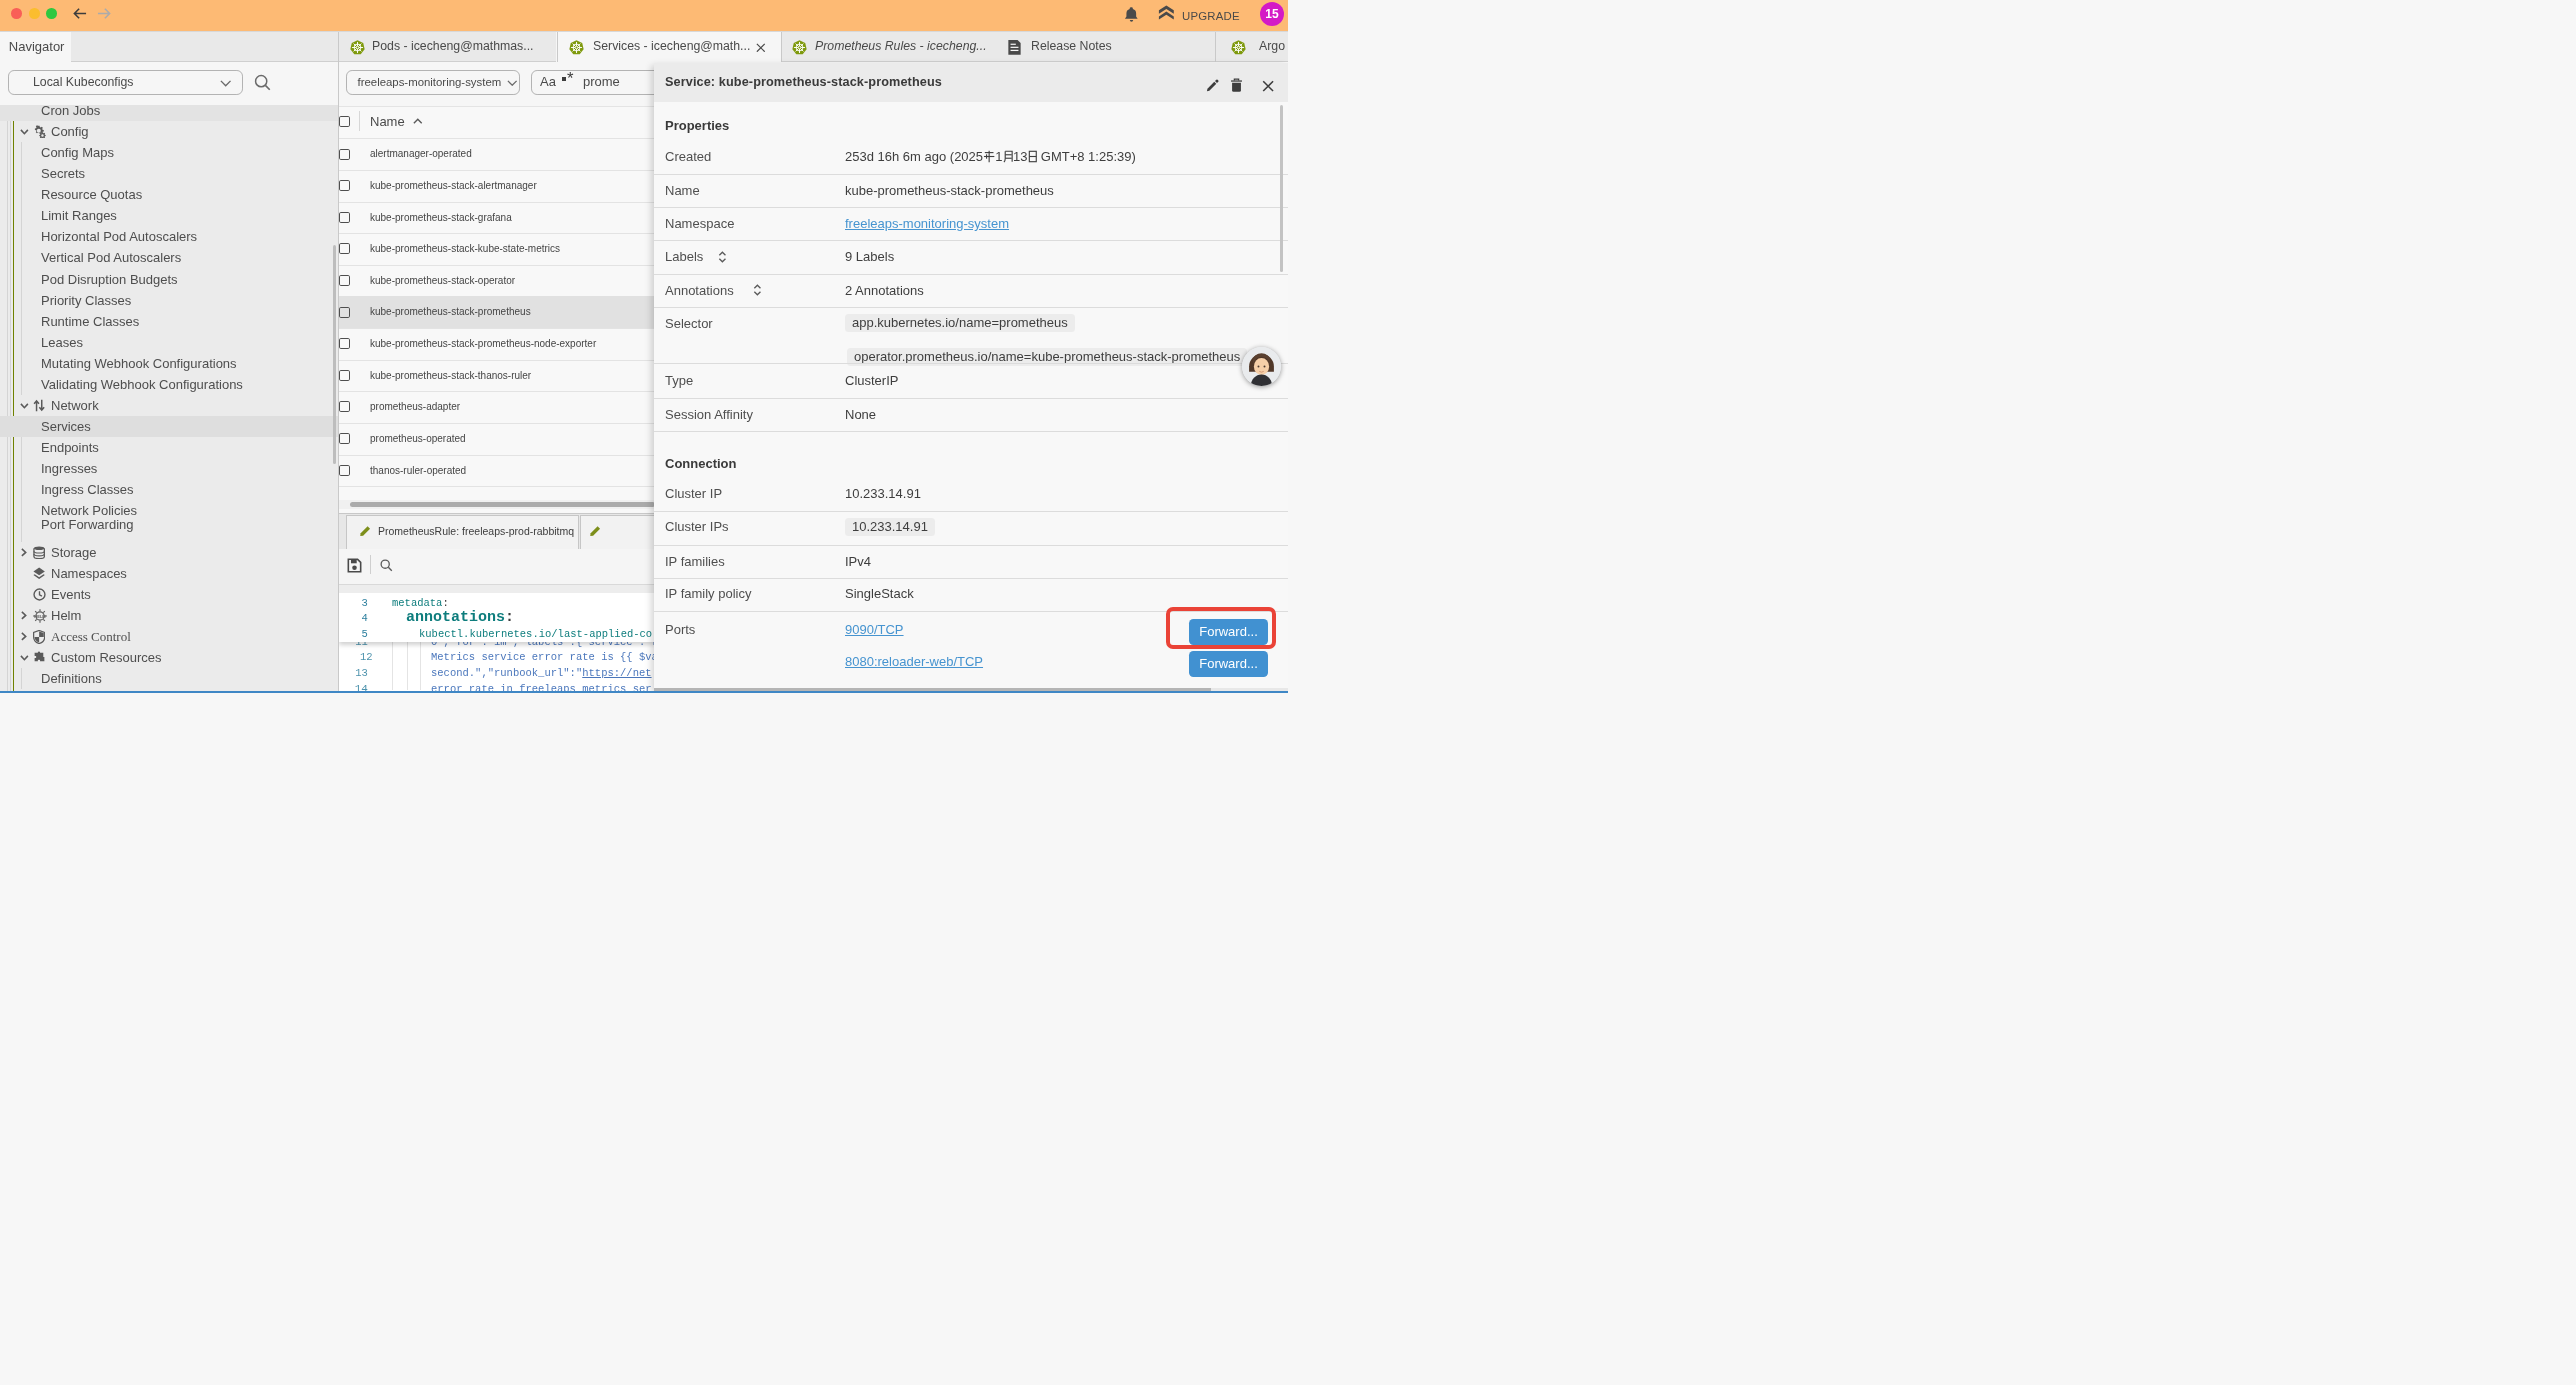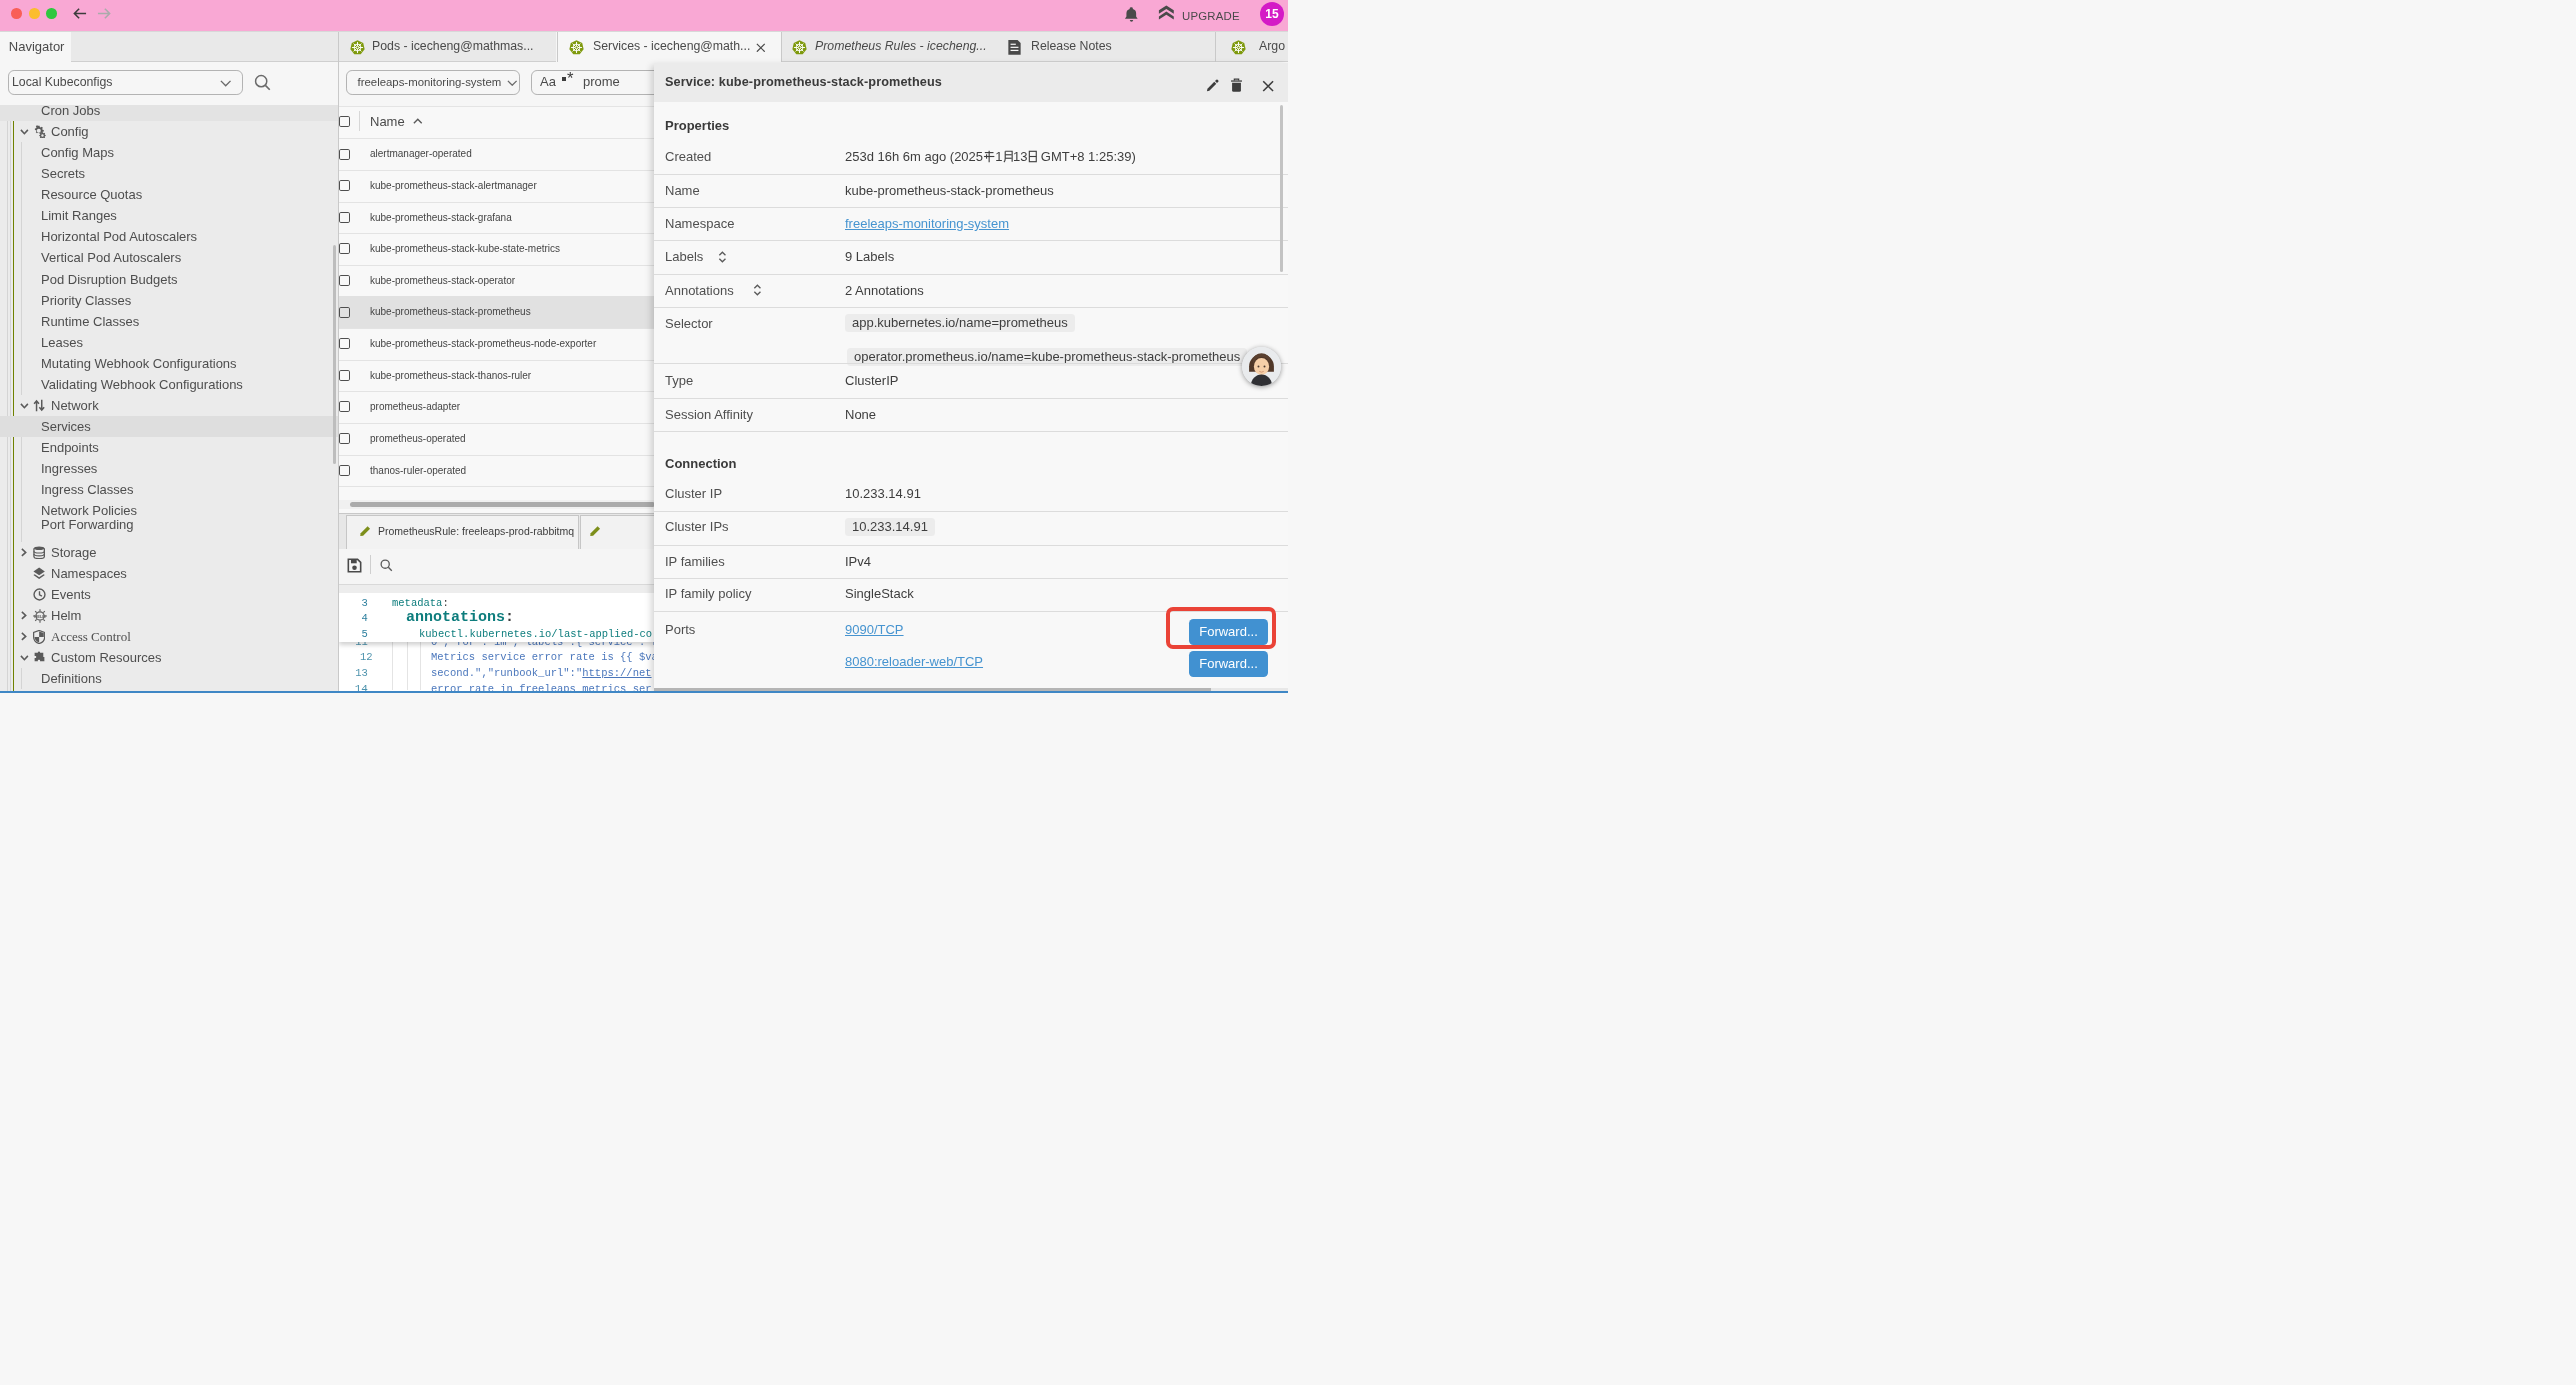--- a/index.html
+++ b/index.html
@@ -1,20 +1,20 @@
 <!DOCTYPE html>
 <html style="font-size:14px"><head>
 <meta charset="utf-8">
 <style>
 * { margin:0; padding:0; box-sizing:border-box; }
 html,body { width:1288px; height:693px; overflow:hidden; }
 body { font-family:"Liberation Sans",sans-serif; background:#f7f7f7; position:relative; color:#4a4a4a; }
 .abs { position:absolute; }
 
-#topbar { left:0; top:0; width:1288px; height:32px; background:#f9a8d4; border-bottom:0.9px solid #d8d8d8; z-index:3; }
+#topbar { left:0; top:0; width:1288px; height:32px; background:#fdba74; border-bottom:0.9px solid #d8d8d8; z-index:3; }
 .tl { border-radius:50%; width:10.5px; height:10.5px; top:8px; }
 
 #tabband { left:0; top:32px; width:1288px; height:30px; background:#f6f6f6; z-index:2; }
 .tb-gray { background:#e9e9e9; border-bottom:0.9px solid #cfcfcf; }
 .tab { top:0; height:30px; line-height:29px; font-size:12.3px; color:#4a4a4a; white-space:nowrap; overflow:hidden; }
 .tab.inactive { background:#e9e9e9; border-bottom:0.9px solid #cfcfcf; }
 .tab.active { background:#f6f6f6; }
 .tabsep { top:0; width:0.9px; height:30px; background:#c9c9c9; }
 
 #sidebar { left:0; top:62px; width:338px; height:630px; background:#f6f6f6; z-index:1; }
@@ -134,21 +134,21 @@
   <div class="abs tabsep" style="left:1215px;"></div>
   <div class="abs tab inactive" style="left:1216px;width:72px;">
     <svg class="icon k8s" style="left:15.3px;top:7.5px;" width="15" height="15" viewBox="0 0 17 17">
         <use href="#k8s"></use>
       </svg>
     <span style="position:absolute;left:43px;">Argo Se</span>
   </div>
 </div>
 
 <div id="sidebar" class="abs">
-  <div class="selbox abs" style="left:8px;top:8.3px;width:235px;height:24.6px;line-height:23px;padding-left:3px;">Local Kubeconfigs</div>
+  <div class="selbox abs" style="left:8px;top:8.3px;width:235px;height:24.6px;line-height:23px;padding-left:24px;">Local Kubeconfigs</div>
   <svg class="icon" style="left:220px;top:18.4px;" width="11.4" height="7" viewBox="0 0 13 8">
       <path d="M1 1 L6.5 6.5 L12 1" stroke="#6a6a6a" stroke-width="1.6" fill="none"></path>
     </svg>
   <svg class="icon" style="left:254px;top:12.3px;" width="17.5" height="17.5" viewBox="0 0 20 20">
       <circle cx="8.2" cy="8.2" r="6.4" stroke="#6a6a6a" stroke-width="1.7" fill="none"></circle>
       <path d="M13 13 L18 18" stroke="#6a6a6a" stroke-width="1.9"></path>
     </svg>
   <div id="tree" class="abs">
       <div class="vline" style="left:6.6px;top:0;height:587px;"></div>
 <div class="vline" style="left:10px;top:0;height:587px;"></div>

